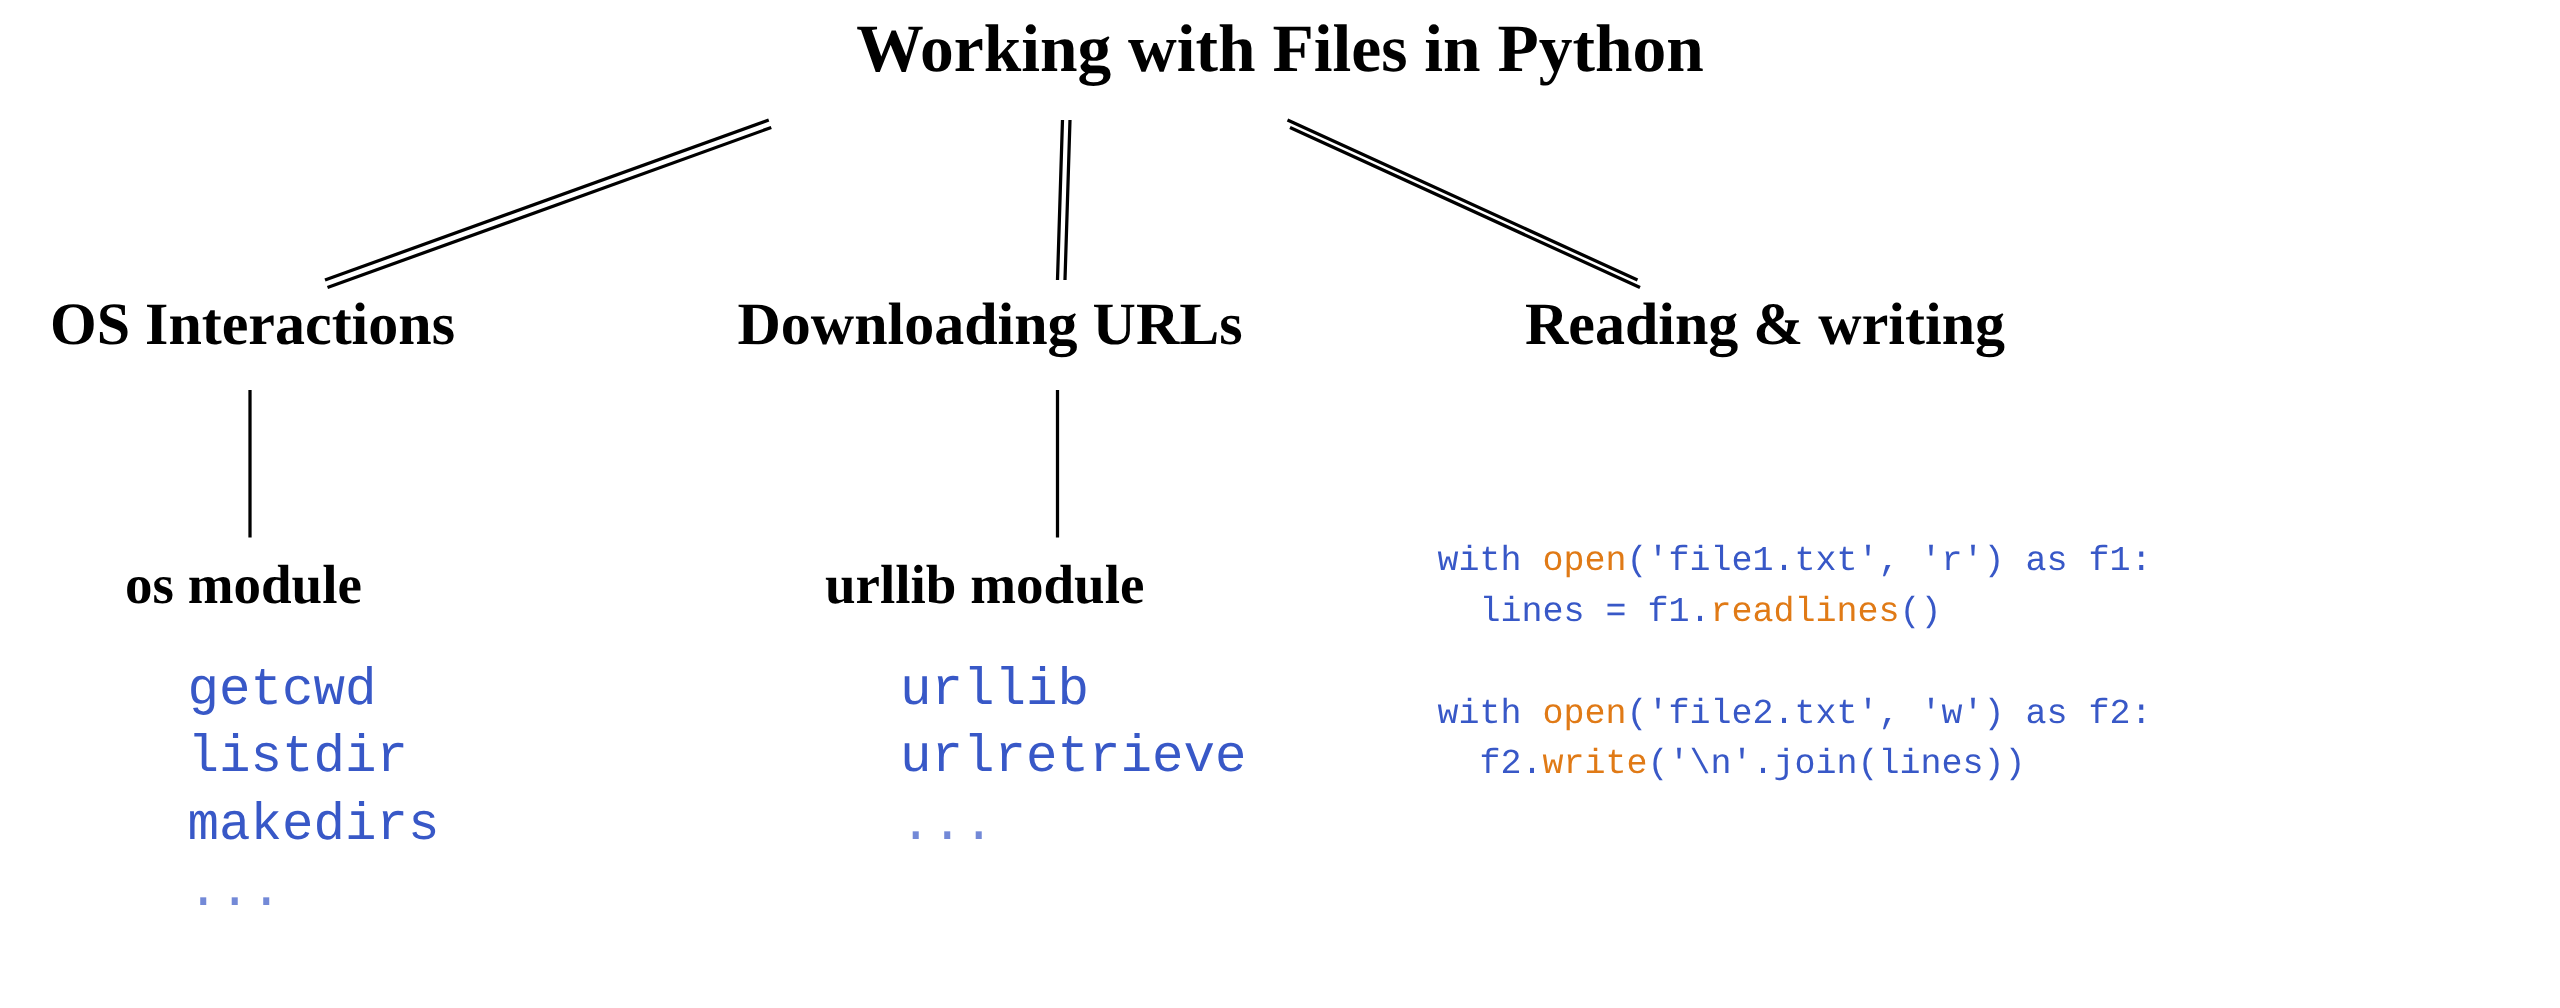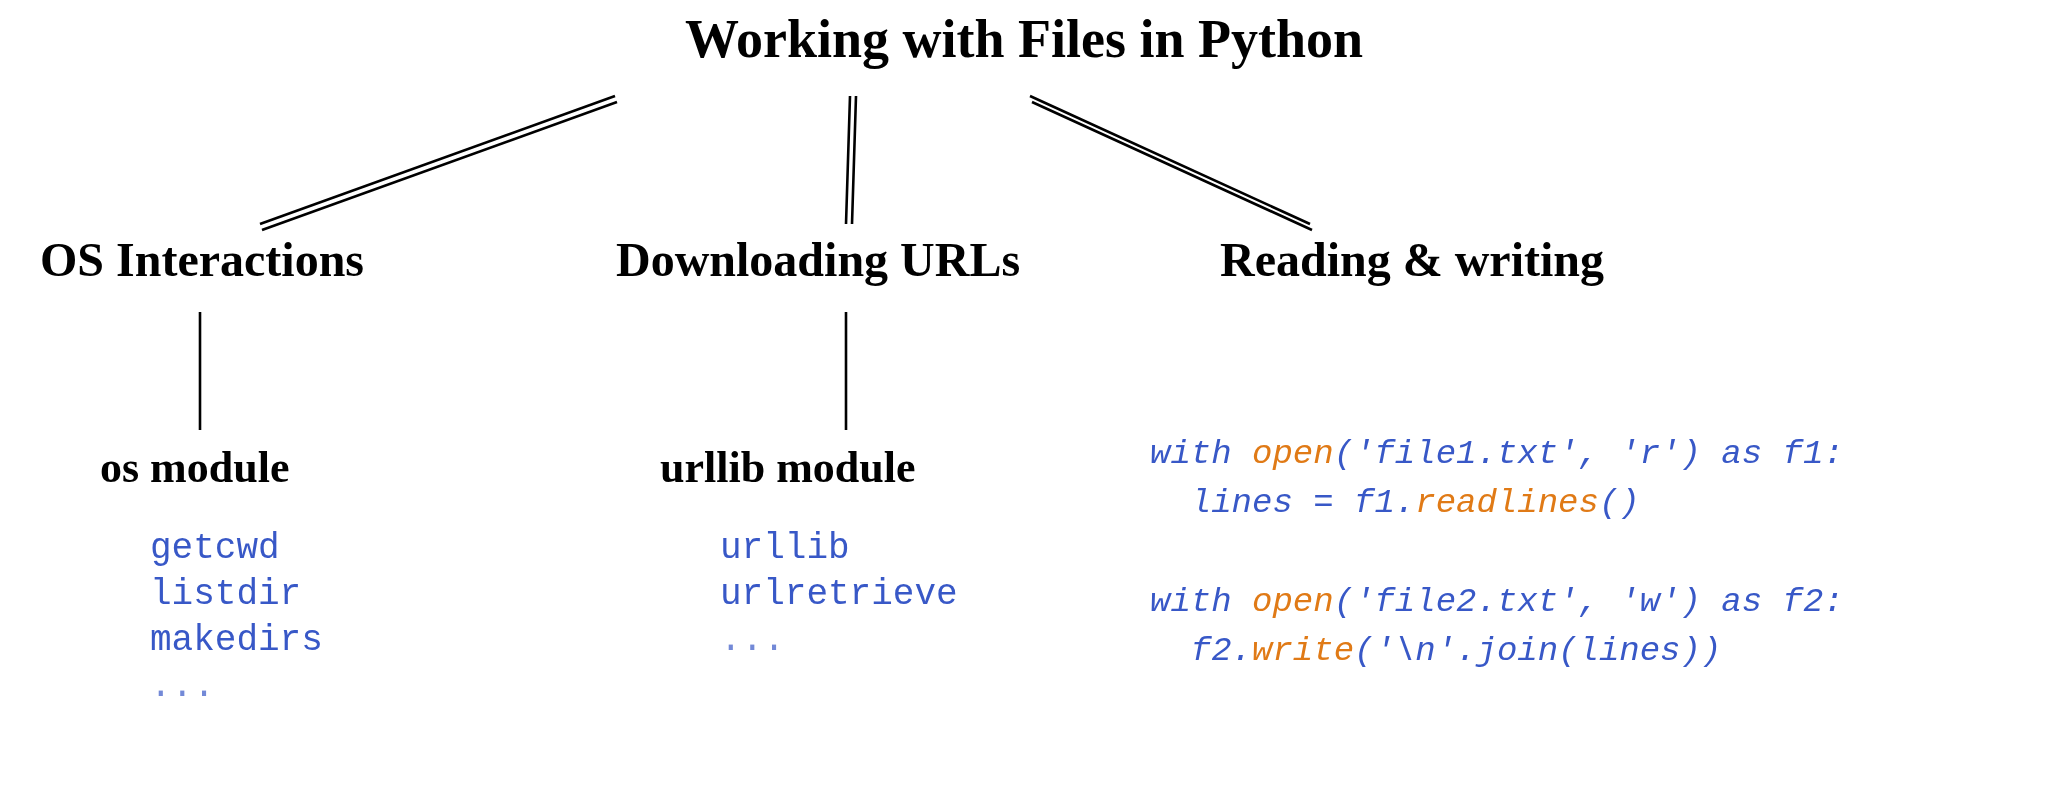--- a/index.html
+++ b/index.html
@@ -44,28 +44,27 @@
     font-size: 48px;
     font-weight: 700;
   }
   .branch-h3 {
     position:absolute;
     font-size: 44px;
     font-weight: 600;
   }
   .leaf-list {
     position:absolute;
-    font-size: 36px;
+    font-size: 42px;
     line-height: 1.28;
   }
   .code-block {
     position:absolute;
-    font-size: 34px;
+    font-size: 28px;
     line-height: 1.45;
-    font-style: italic;
   }
   svg.edges {
     position:absolute; left:0; top:0; width:2048px; height:806px;
     pointer-events:none;
   }
   svg.edges line { stroke:#000; stroke-width:2.6; }
 </style>
 </head>
 <body>
 
@@ -89,21 +88,21 @@
 
   <div class="hw title">Working with Files in Python</div>
 
   <div class="hw branch-h2" style="left:40px; top:232px;">OS Interactions</div>
   <div class="hw branch-h3" style="left:100px; top:442px;">os module</div>
   <div class="mono leaf-list" style="left:150px; top:526px;"><span>getcwd</span>
 <span>listdir</span>
 <span>makedirs</span>
 <span class="dim">...</span></div>
 
-  <div class="hw branch-h2" style="left:616px; top:232px;">Downloading URLs</div>
+  <div class="hw branch-h2" style="left:590px; top:232px;">Downloading URLs</div>
   <div class="hw branch-h3" style="left:660px; top:442px;font-family:Liberation Serif, serif;">urllib module</div>
   <div class="mono leaf-list" style="left:720px; top:526px;"><span>urllib</span>
 <span>urlretrieve</span>
 <span class="dim">...</span></div>
 
   <div class="hw branch-h2" style="left:1220px; top:232px;">Reading &amp; writing</div>
 
   <div class="mono code-block" style="left:1150px; top:430px;"><span class="k">with </span><span class="fn">open</span><span class="p">('file1.txt', 'r') as f1:</span>
 <span class="k">  lines = f1.</span><span class="fn">readlines</span><span class="p">()</span>
 <span></span>

